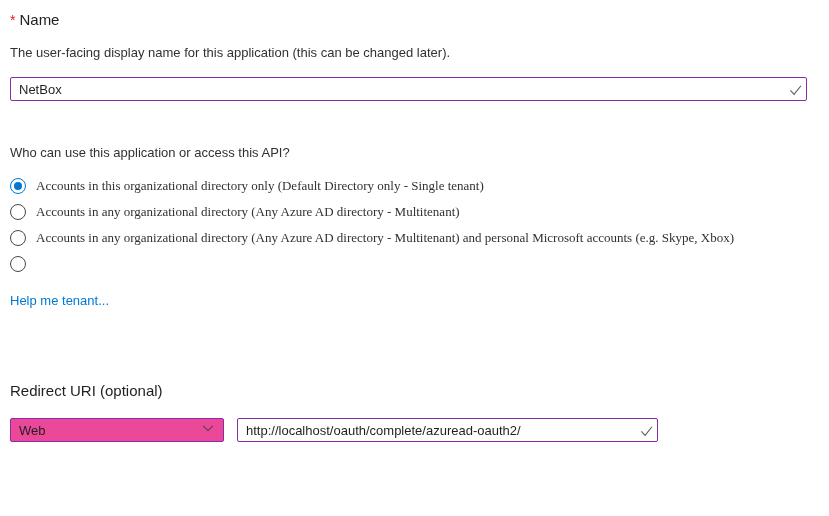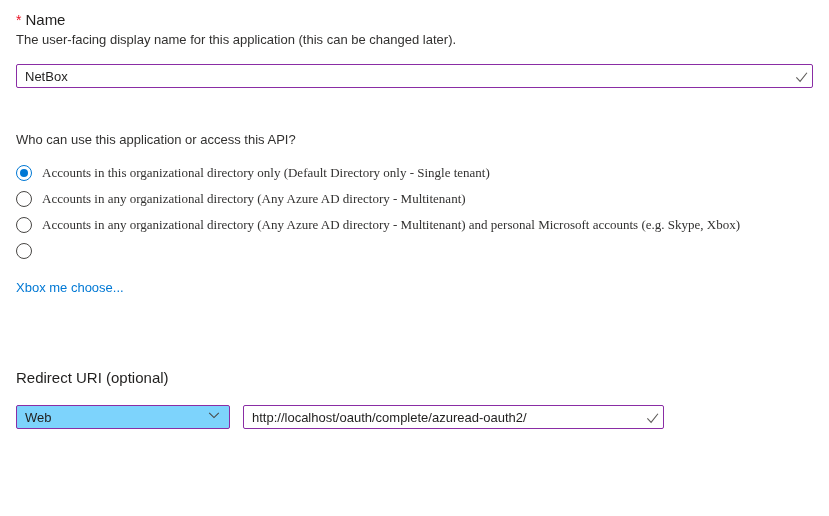--- a/index.html
+++ b/index.html
@@ -2,34 +2,35 @@
 <html><head>
 <meta charset="utf-8">
 <style>
   * { box-sizing: border-box; margin: 0; padding: 0; }
   html, body { width: 829px; height: 516px; background: #ffffff; }
   body {
     font-family: "Liberation Sans", sans-serif;
     color: #323130;
     overflow: hidden;
   }
-  .page { padding: 10px 16px 0 16px; width: 829px; }
+  .page { padding: 10px 16px 0 10px; width: 829px; }
 
   .section-heading {
     font-size: 15px;
     line-height: 20px;
     color: #201f1e;
     font-weight: 400;
   }
   .required-star { color: #e81123; margin-right: 4px; font-size: 14px; }
 
   .desc-text {
     font-size: 13px;
     line-height: 19px;
     color: #323130;
+    margin-top: 13px;
     max-width: 800px;
   }
 
   
   .field-wrap {
     position: relative;
     border: 1px solid #8a2da5;
     border-radius: 2px;
     height: 24px;
     background: #fff;
@@ -106,21 +107,21 @@
   }
   .platform-select {
     width: 214px;
     height: 24px;
     border: 1px solid #8a2da5;
     border-radius: 2px;
     display: flex;
     align-items: center;
     padding: 0 8px;
     cursor: pointer;
-    background: #7dd3fc;
+    background: #ec4899;
   }
   .platform-select .select-value {
     flex: 1;
     font-size: 13px;
     color: #201f1e;
   }
   .uri-input-wrap { width: 421px; }
 </style>
 </head>
 <body>
@@ -164,21 +165,21 @@
           </span>
         <span class="radio-label">Accounts in any organizational directory (Any Azure AD directory - Multitenant) and personal Microsoft accounts (e.g. Skype, Xbox)</span>
       </div>
       <div class="radio-row">
         <span class="radio-circle">
             <span class="radio-dot"></span>
           </span>
       </div>
     </div>
 
-    <a class="help-link">Xbox me choose...</a>
+    <a class="help-link">Help me tenant...</a>
   </div>
 
   <div class="redirect-section">
     <div class="section-heading">Redirect URI (optional)</div>
 
     <div class="redirect-row">
       <div class="platform-select">
         <span class="select-value">Web</span>
         <span>
           <svg width="14" height="14" viewBox="0 0 16 16">

